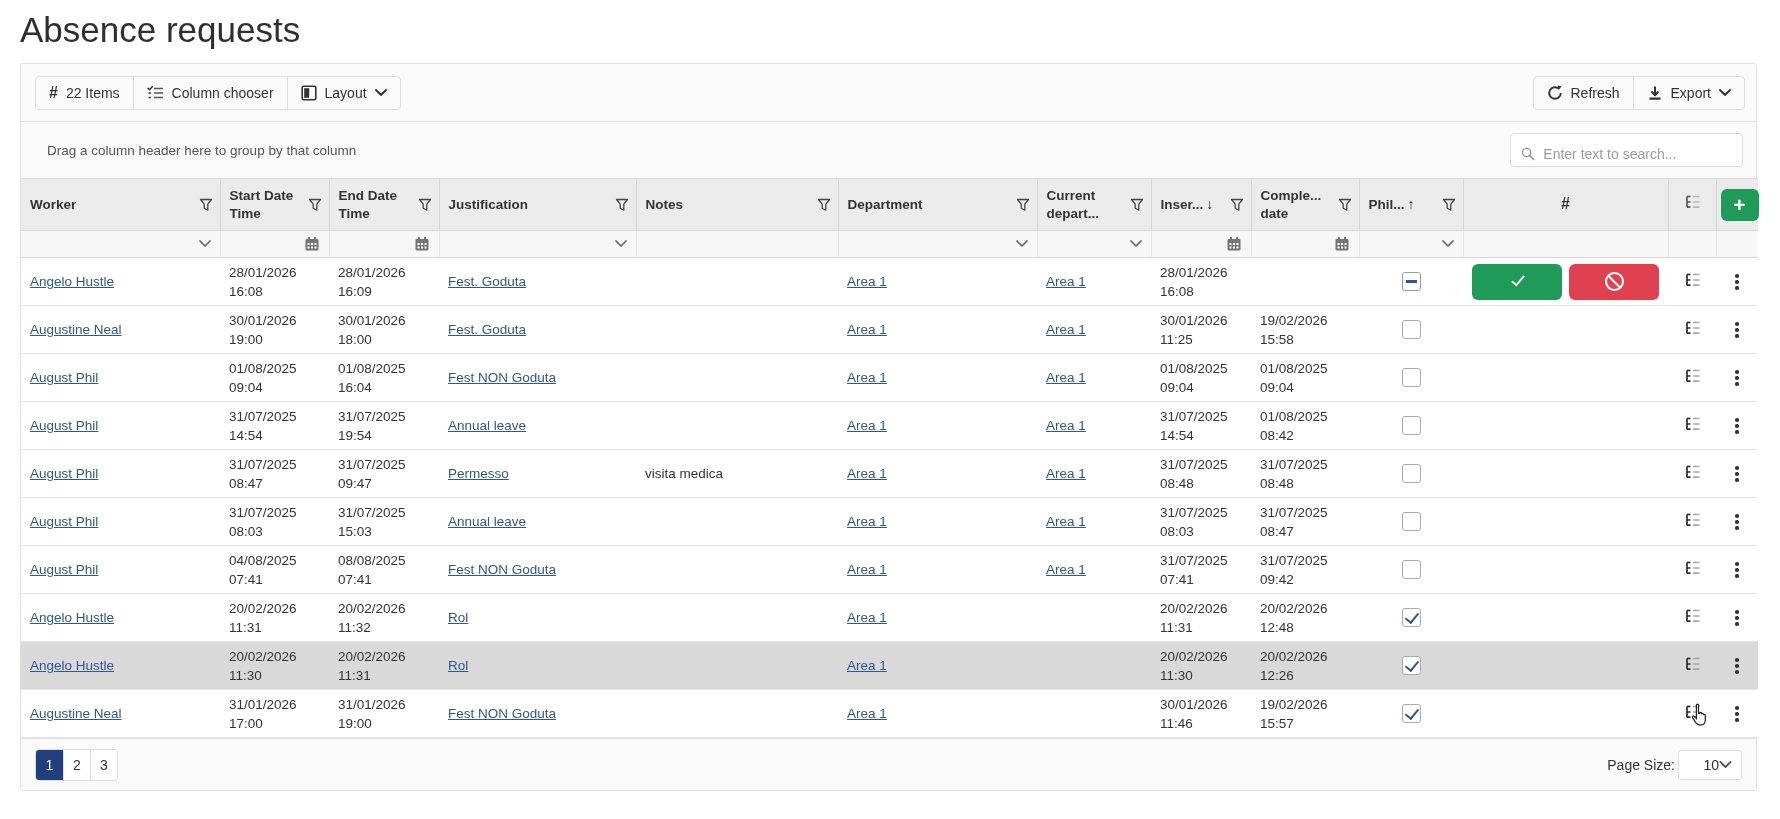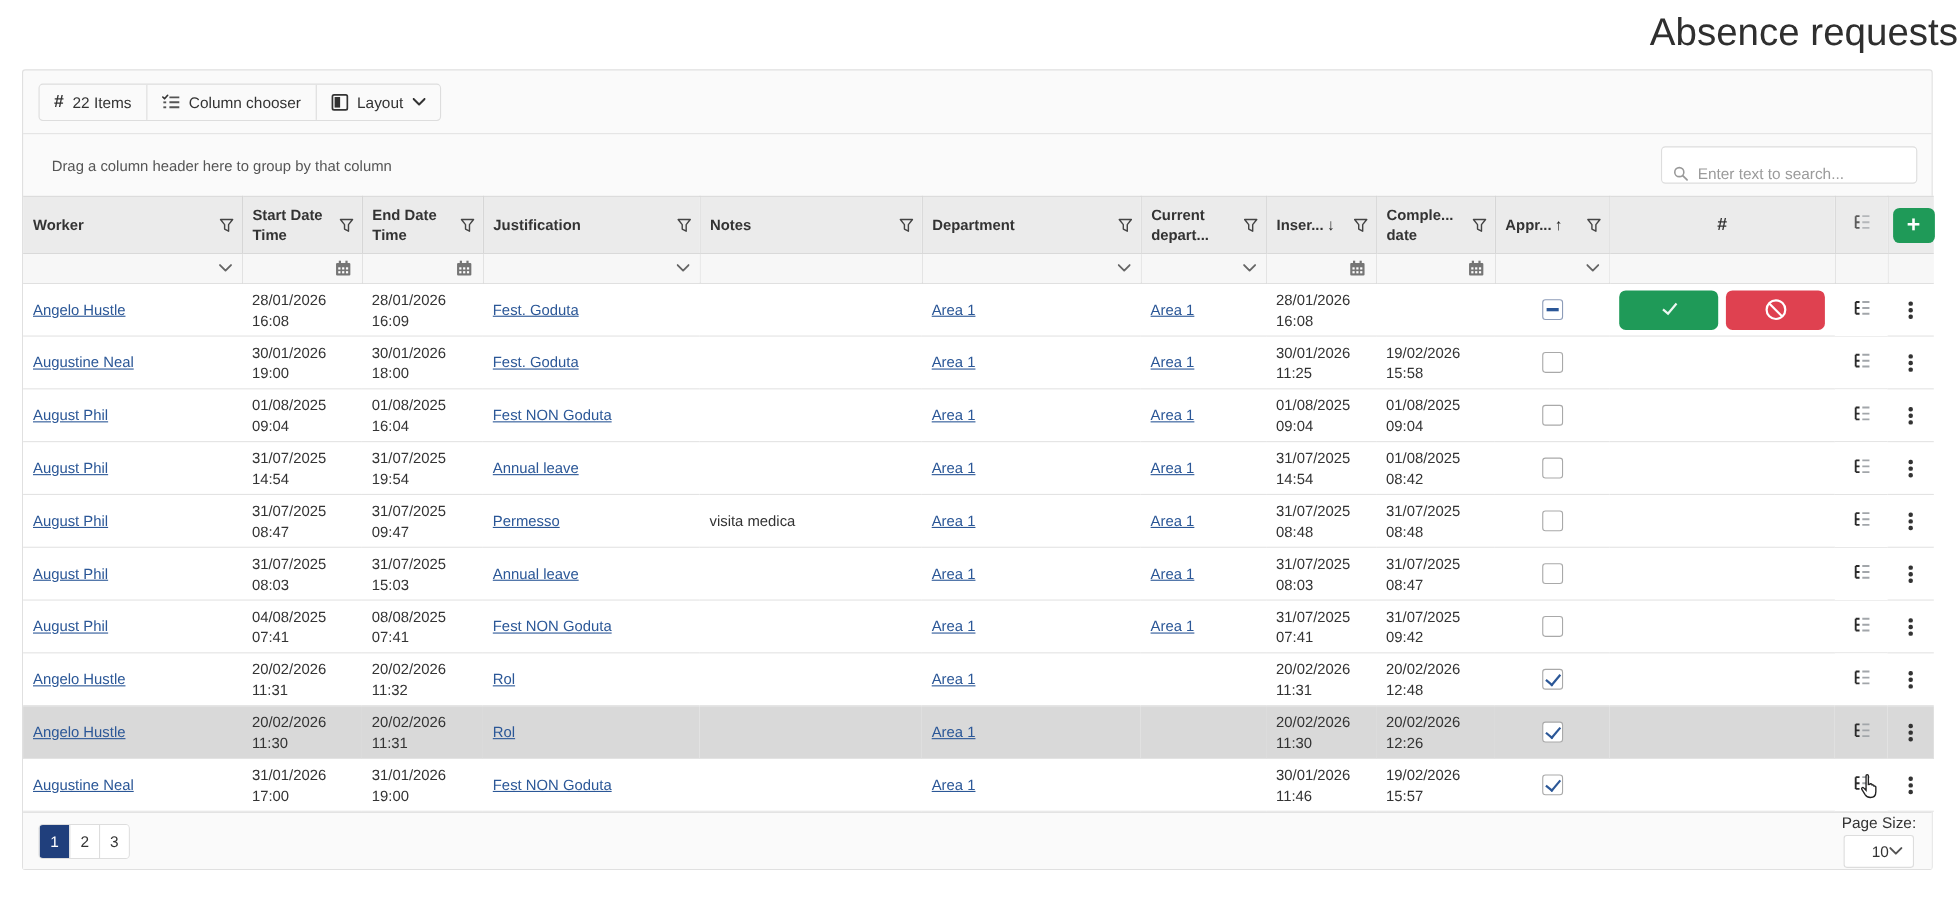--- a/index.html
+++ b/index.html
@@ -1,34 +1,34 @@
 <!DOCTYPE html>
 <html><head>
 <meta charset="utf-8">
 <style>
   * { box-sizing: border-box; margin: 0; padding: 0; }
   html, body { width: 1780px; height: 819px; background: #fff; overflow: hidden; }
   body { font-family: "Liberation Sans", "DejaVu Sans", sans-serif; color: #333; }
 
-  .page-title { font-size: 35px; font-weight: 300; color: #2f2f2f; margin: 10px 0 13px 20px; letter-spacing: 0; text-align: right; }
+  .page-title { font-size: 35px; font-weight: 300; color: #2f2f2f; margin: 10px 0 13px 20px; letter-spacing: 0; }
 
   .panel { margin-left: 20px; width: 1737px; background: #fafafa; border: 1px solid #e0e0e0; border-radius: 3px; }
 
   
   .toolbar { display: flex; justify-content: space-between; align-items: center; height: 57px; padding: 0 11px 0 14px; }
   .btn-group { display: flex; border: 1px solid #ddd; border-radius: 4px; background: #fafafa; height: 34px; overflow: hidden; }
   .tb-btn { display: flex; align-items: center; gap: 8px; padding: 0 13px; font-size: 14px; color: #333; border-left: 1px solid #ddd; cursor: default; }
   .tb-btn:first-child { border-left: none; }
   .hash-glyph { font-weight: 600; font-size: 16px; color: #333; }
   .icon-svg { display: block; }
 
   
   .group-row { display: flex; align-items: center; justify-content: space-between; height: 57px; padding: 0 13px 0 14px; border-top: 1px solid #e3e3e3; }
   .drag-hint { font-size: 13.5px; color: #555; margin-left: 12px; }
-  .search-box { width: 233px; height: 34px; background: #fff; border: 1px solid #ddd; border-radius: 4px; display: flex; align-items: flex-end; gap: 8px; padding: 0 10px; }
+  .search-box { width: 233px; height: 34px; background: #fff; border: 1px solid #ddd; border-radius: 4px; display: flex; align-items: flex-start; gap: 8px; padding: 12px 10px; }
   .search-box input { border: none; outline: none; width: 100%; font-size: 14px; color: #444; background: transparent; font-family: inherit; }
   .search-box input::placeholder { color: #9b9b9b; }
 
   
   table.grid { border-collapse: collapse; table-layout: fixed; width: 1737px; background: #fff; }
   tr.hdr th { background: #ebebeb; border-top: 1px solid #d9d9d9; border-bottom: 1px solid #d9d9d9; border-right: 1px solid #d6d6d6; height: 52px; padding: 6px 26px 6px 9px; font-size: 13.5px; font-weight: 600; color: #333; text-align: left; vertical-align: middle; position: relative; line-height: 18px; }
   tr.hdr th:last-child { border-right: none; }
   tr.hdr th.center { text-align: center; padding: 6px 4px; }
   .funnel { position: absolute; right: 7px; top: 50%; transform: translateY(-50%); }
   .sort-arrow { font-size: 14px; font-weight: 400; color: #222; padding-left: 3px; }
@@ -65,21 +65,21 @@
   .tree-cell { position: relative; }
   .cursor-hand { display: none; position: absolute; left: 21px; top: 13px; z-index: 3; }
   .cursor-hand.visible { display: block; }
 
   
   .pager { display: flex; justify-content: space-between; align-items: center; height: 52px; padding: 0 14px; border-top: 1px solid #e0e0e0; background: #fafafa; }
   .pages { display: flex; border: 1px solid #ddd; border-radius: 4px; overflow: hidden; background: #fff; }
   .page-btn { min-width: 27px; height: 30px; display: flex; align-items: center; justify-content: center; font-size: 14px; color: #333; border-left: 1px solid #ddd; cursor: pointer; background: #fff; padding: 0 6px; }
   .page-btn:first-child { border-left: none; }
   .page-btn.active { background: #203f7c; color: #fff; }
-  .page-size { display: flex; align-items: center; gap: 3px; font-size: 14px; color: #333; flex-direction: column; }
+  .page-size { display: flex; align-items: center; gap: 3px; font-size: 14px; color: #333; }
   .ps-select { width: 64px; height: 30px; border: 1px solid #ddd; border-radius: 3px; background: #fff; display: flex; align-items: center; justify-content: flex-end; padding: 0 9px 0 11px; font-size: 14px; cursor: pointer; }
 </style>
 </head>
 <body>
 
 <svg width="0" height="0" style="position:absolute">
   <defs>
     <g id="i-funnel">
         <path d="M1.5 1.5 H12.5 L8.8 6.2 V12.2 L5.2 10.2 V6.2 Z" fill="none" stroke="#444" stroke-width="1.3" stroke-linejoin="round"></path>
       </g>
@@ -130,20 +130,40 @@
         <svg class="icon-svg" width="16" height="16" viewBox="0 0 16 16">
           <rect x="1.2" y="1.2" width="13.6" height="13.6" rx="1.5" fill="none" stroke="#333" stroke-width="1.6"></rect>
           <rect x="3.2" y="3.2" width="5" height="9.6" fill="#333"></rect>
         </svg>
         <span>Layout</span>
         <svg class="icon-svg" width="12" height="8" viewBox="0 0 12 8">
             <path d="M1 1 L6 6 L11 1" fill="none" stroke="#333" stroke-width="1.8" stroke-linecap="round" stroke-linejoin="round"></path>
           </svg>
       </div>
     </div>
+    <div class="btn-group">
+      <div class="tb-btn">
+        <svg class="icon-svg" width="16" height="16" viewBox="0 0 16 16">
+          <path d="M13.8 8 A5.8 5.8 0 1 1 11.9 3.7" fill="none" stroke="#333" stroke-width="1.9"></path>
+          <polygon points="10.6,0.6 14.6,1.6 11.6,5.1" fill="#333"></polygon>
+        </svg>
+        <span>Refresh</span>
+      </div>
+      <div class="tb-btn">
+        <svg class="icon-svg" width="16" height="16" viewBox="0 0 16 16">
+          <path d="M8 1.5 V9" stroke="#333" stroke-width="2"></path>
+          <path d="M4.5 6.5 L8 10.2 L11.5 6.5" fill="none" stroke="#333" stroke-width="2" stroke-linejoin="round"></path>
+          <path d="M2.5 13.7 H13.5" stroke="#333" stroke-width="2.2"></path>
+        </svg>
+        <span>Export</span>
+        <svg class="icon-svg" width="12" height="8" viewBox="0 0 12 8">
+            <path d="M1 1 L6 6 L11 1" fill="none" stroke="#333" stroke-width="1.8" stroke-linecap="round" stroke-linejoin="round"></path>
+          </svg>
+      </div>
+    </div>
   </div>
 
   <div class="group-row">
     <span class="drag-hint">Drag a column header here to group by that column</span>
     <div class="search-box">
       <svg class="icon-svg" width="16" height="16" viewBox="0 0 16 16">
         <circle cx="6.3" cy="6.3" r="4.6" fill="none" stroke="#999" stroke-width="1.6"></circle>
         <path d="M9.8 9.8 L14.2 14.2" stroke="#999" stroke-width="1.8" stroke-linecap="round"></path>
       </svg>
       <input type="text" placeholder="Enter text to search..." style="">
@@ -188,21 +208,21 @@
             </svg></th>
         <th><span>Current depart...</span><svg class="funnel" width="14" height="14" viewBox="0 0 14 14">
               <use href="#i-funnel"></use>
             </svg></th>
         <th><span>Inser...</span><span class="sort-arrow">↓</span><svg class="funnel" width="14" height="14" viewBox="0 0 14 14">
               <use href="#i-funnel"></use>
             </svg></th>
         <th><span>Comple... date</span><svg class="funnel" width="14" height="14" viewBox="0 0 14 14">
               <use href="#i-funnel"></use>
             </svg></th>
-        <th><span>Appr...</span><span class="sort-arrow">↑</span><svg class="funnel" width="14" height="14" viewBox="0 0 14 14">
+        <th><span>Phil...</span><span class="sort-arrow">↑</span><svg class="funnel" width="14" height="14" viewBox="0 0 14 14">
               <use href="#i-funnel"></use>
             </svg></th>
         <th class="center"><span class="hash-glyph">#</span></th>
         <th class="center"><svg class="icon-svg" width="17" height="16" viewBox="0 0 17 16" style="display:inline-block;opacity:.75">
               <use href="#i-tree"></use>
             </svg></th>
         <th class="center"><button class="add-btn">+</button></th>
       </tr>
       <tr class="flt">
         <td>

